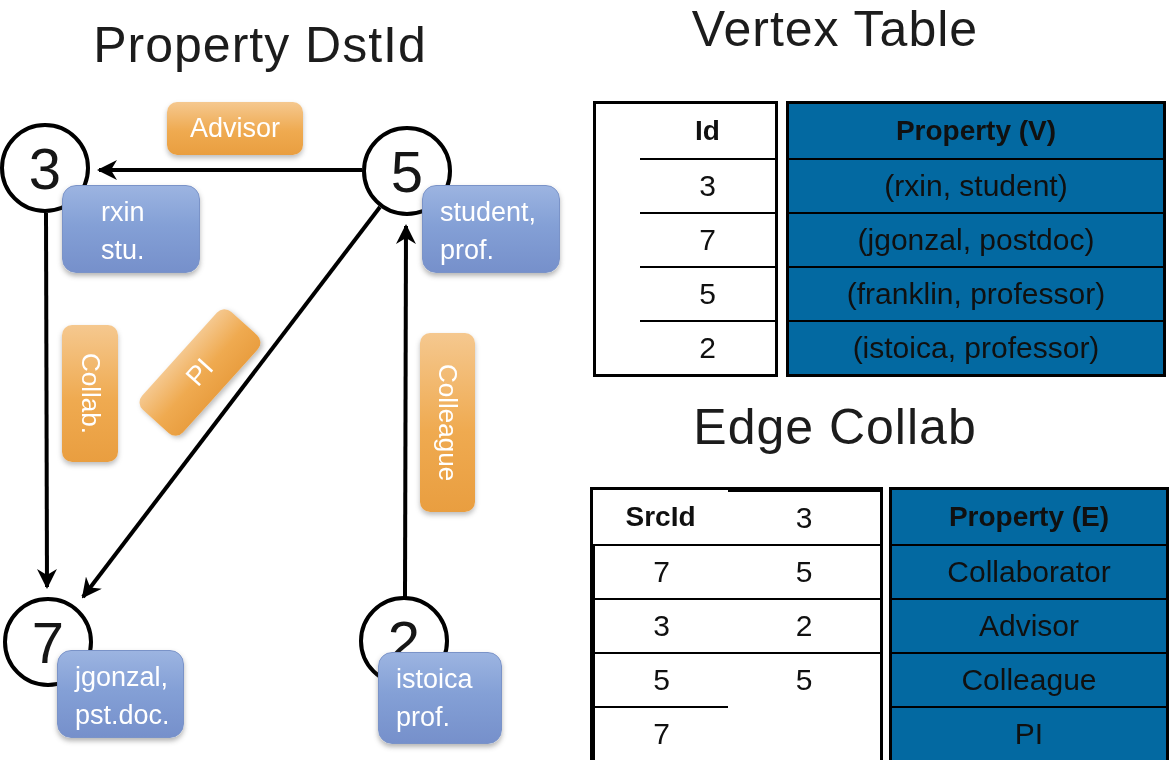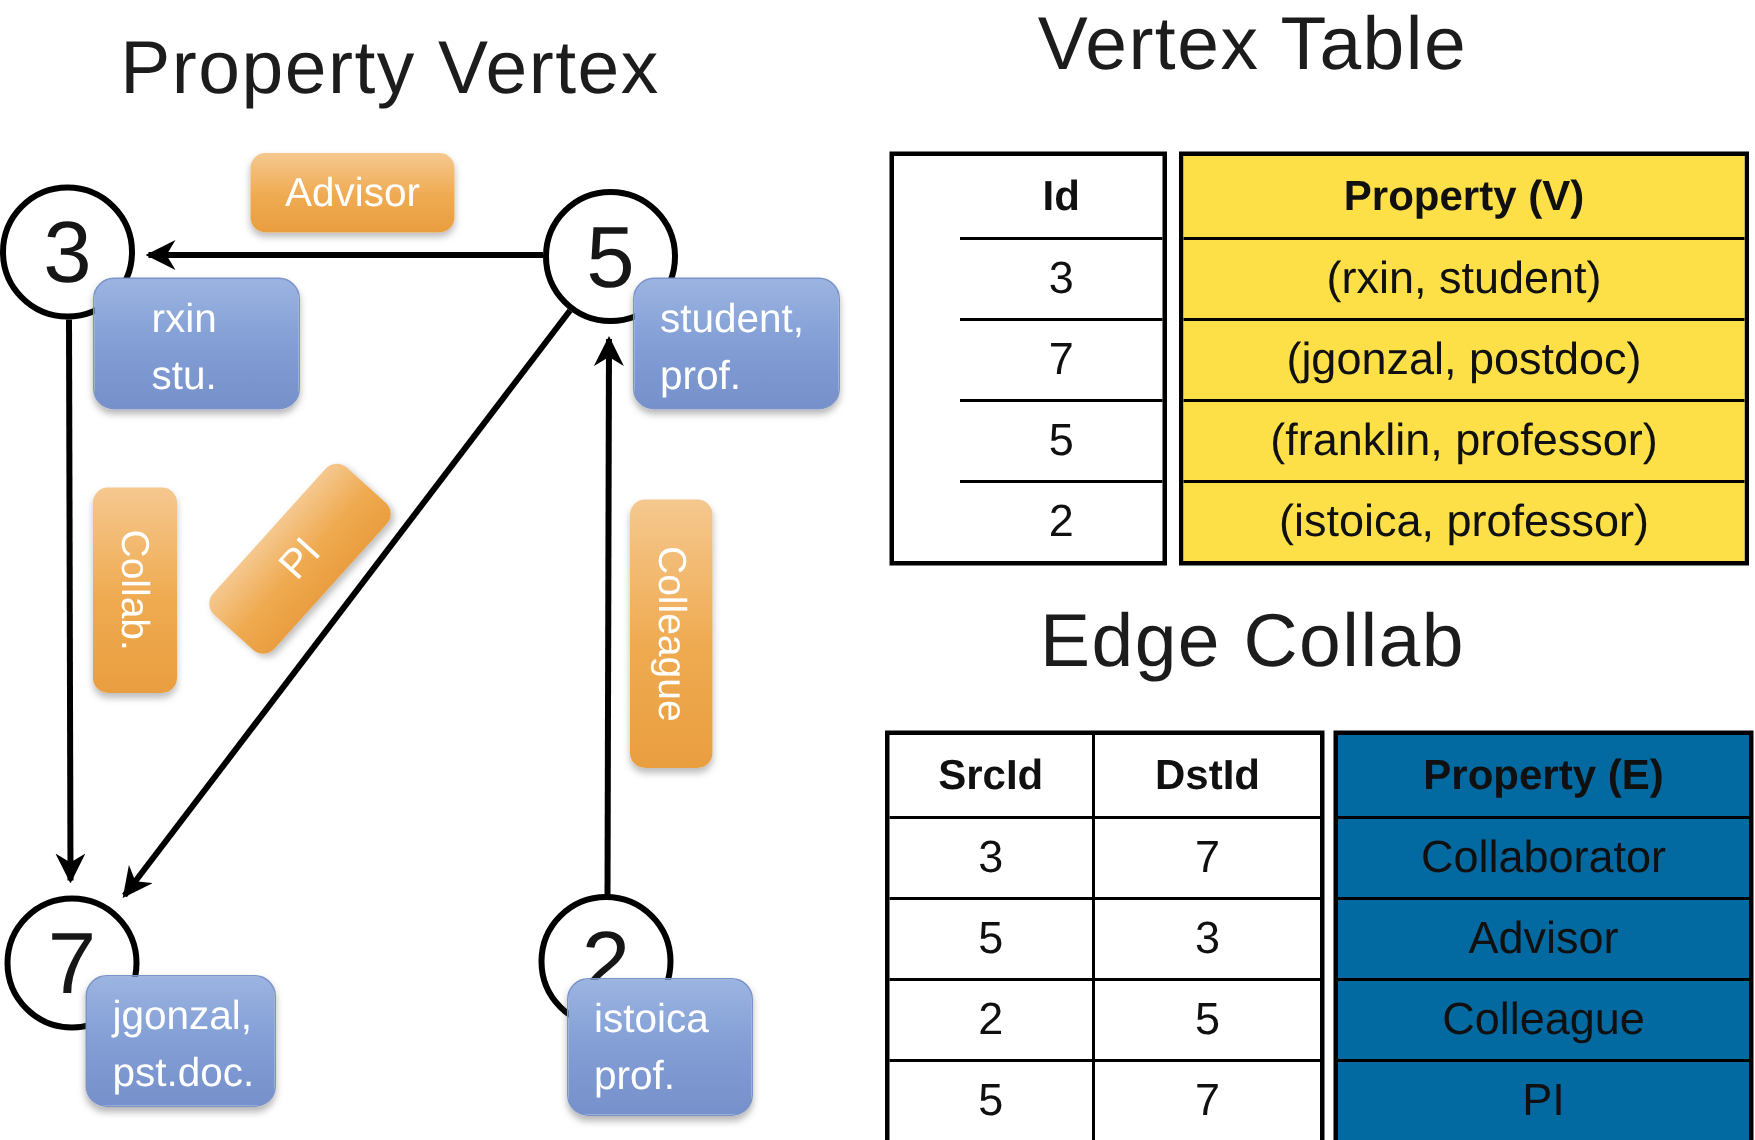--- a/index.html
+++ b/index.html
@@ -78,30 +78,30 @@
     display: flex; align-items: center; justify-content: center;
     font-size: 30px;
     color: #101010;
     border-top: 2px solid #000;
     overflow: hidden;
     white-space: nowrap;
   }
   .cell.r0 { border-top: none; }
   .cell.hdr { font-weight: 700; font-size: 28px; }
   .cell.vsep { border-left: 2px solid #000; }
-  .bluebg  { background: #fde047; }
+  .bluebg  { background: #0369a1; }
   .peachbg { background: #0369a1; }
   .two-col { grid-template-columns: 135px 1fr; }
 </style>
 </head>
 <body>
 
 <div class="canvas">
 
-  <div class="fig-title" style="left:10px; top:16px; width:500px;">Property Vertex</div>
+  <div class="fig-title" style="left:10px; top:16px; width:500px;">Property DstId</div>
 
   <svg class="edges-svg" width="585" height="760" viewBox="0 0 585 760">
     <defs>
       <marker id="arrow" viewBox="0 0 10 10" refX="9" refY="5" markerWidth="5" markerHeight="5" orient="auto" markerUnits="strokeWidth">
         <path d="M0,0 L10,5 L0,10 L3,5 Z" fill="#000"></path>
       </marker>
     </defs>
     <line x1="362" y1="170" x2="99" y2="170" stroke="#000" stroke-width="4" marker-end="url(#arrow)"></line>
     <line x1="46" y1="213" x2="47" y2="587" stroke="#000" stroke-width="4" marker-end="url(#arrow)"></line>
     <line x1="380" y1="207" x2="83" y2="597" stroke="#000" stroke-width="4" marker-end="url(#arrow)"></line>
@@ -160,21 +160,20 @@
       <div class="cell bluebg">(franklin, professor)</div>
       <div class="cell bluebg">(istoica, professor)</div>
     </div>
   </div>
 
   <div class="fig-title" style="left:600px; top:398px; width:470px;">Edge Collab</div>
 
   <div class="tbl-wrap" style="left:590px; top:487px; gap:6px;">
     <div class="subtable two-col" style="width:293px;">
       <div class="cell hdr r0">SrcId</div>
-      <div class="cell hdr r0 vsep">DstId</div>
       <div class="cell">3</div>
       <div class="cell vsep">7</div>
       <div class="cell">5</div>
       <div class="cell vsep">3</div>
       <div class="cell">2</div>
       <div class="cell vsep">5</div>
       <div class="cell">5</div>
       <div class="cell vsep">7</div>
     </div>
     <div class="subtable" style="width:280px;">

